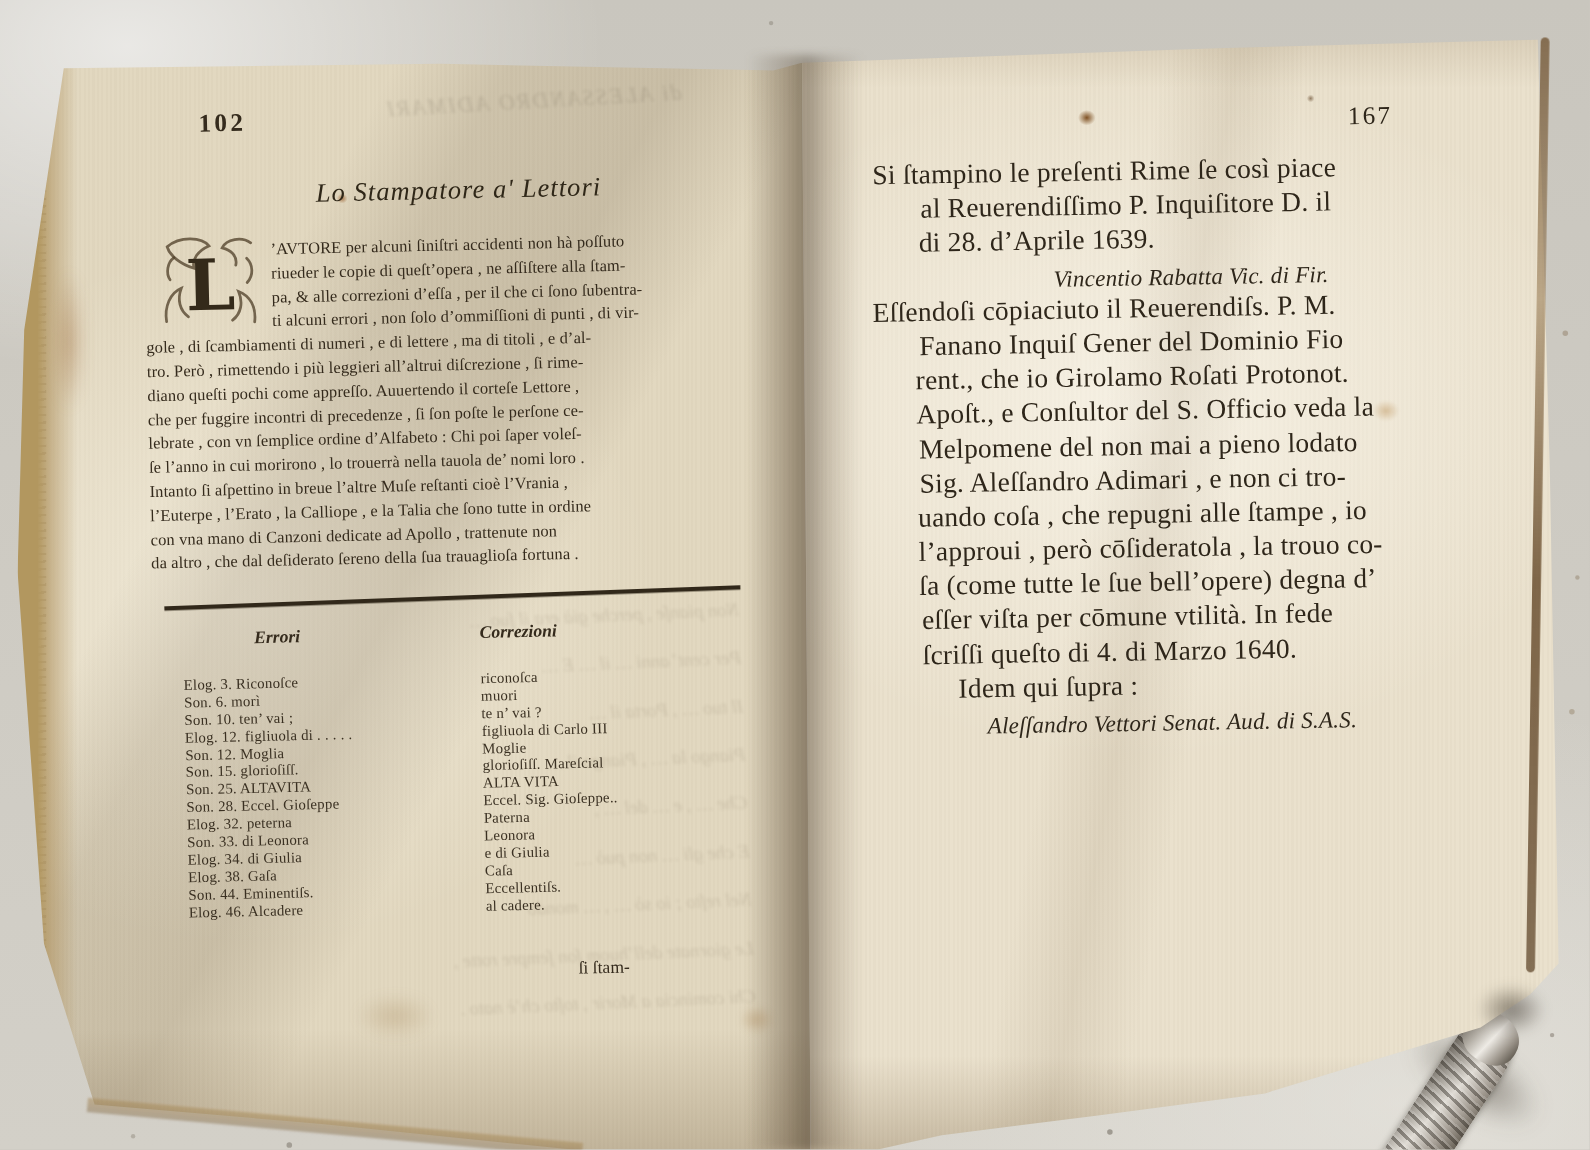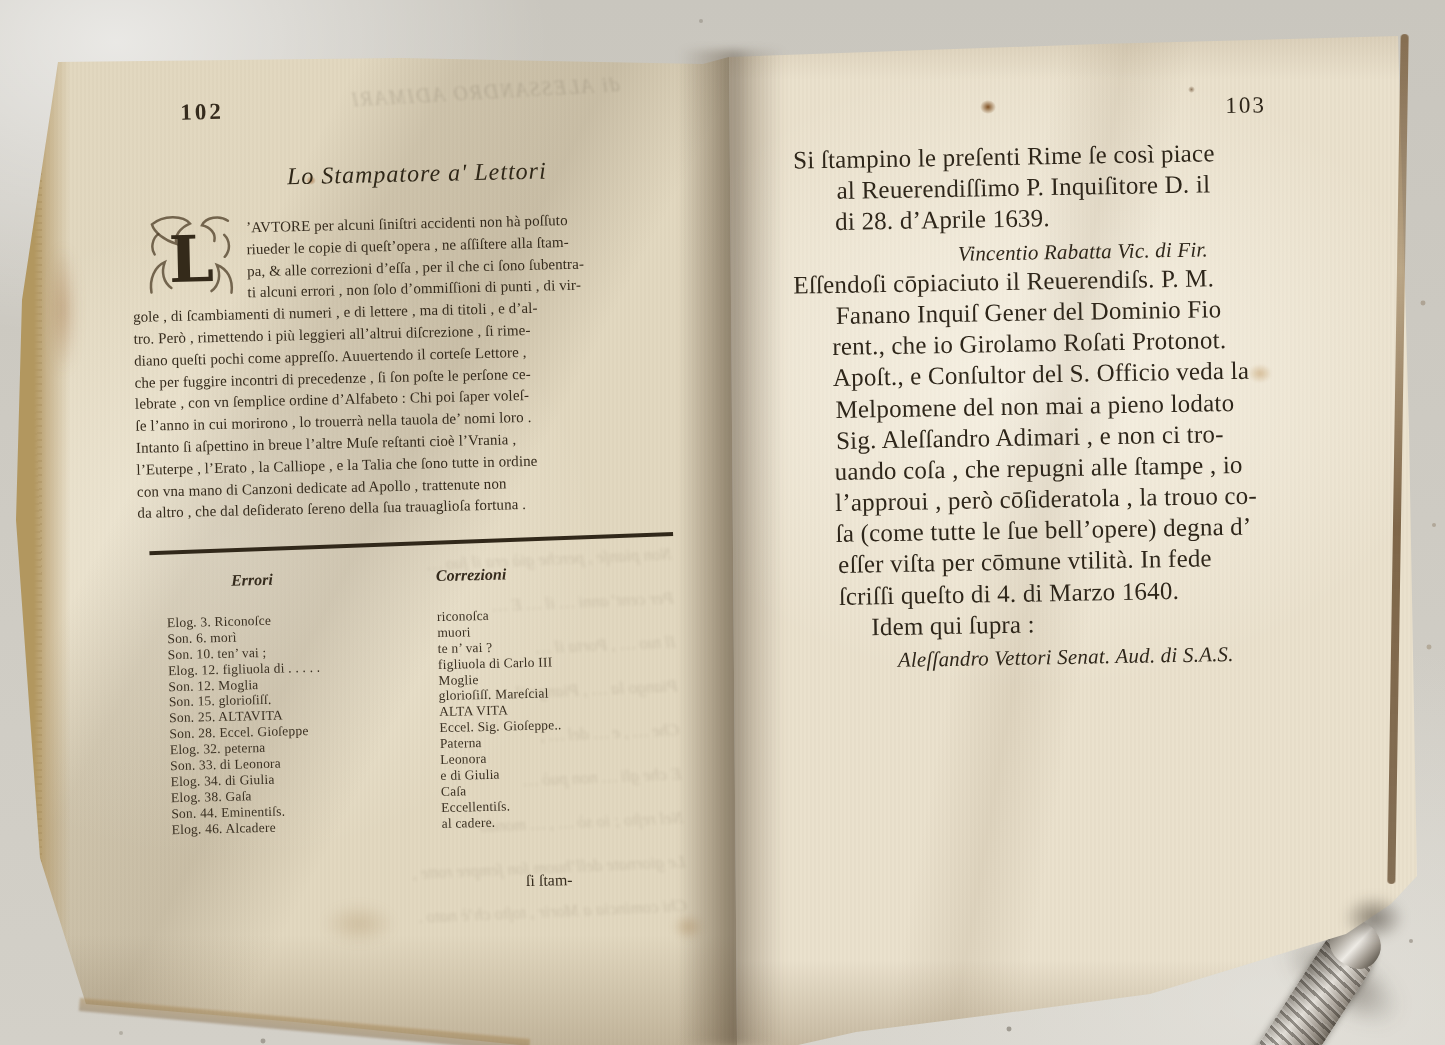--- a/index.html
+++ b/index.html
@@ -265,21 +265,21 @@
         <div class="gline">E che gli … non può …</div>
         <div class="gline">Nel reſto ; io sò … , … mondo</div>
         <div class="gline">Le giornate dell’huom ſon ſempre rotte ,</div>
         <div class="gline">Chi comincia a Morir , toſto ch’è nato .</div>
       </div>
 
     <div class="catchword">ſi ſtam-</div>
   </div>
 
   <div class="text-right">
-    <div class="pagenum-right">103</div>
+    <div class="pagenum-right">167</div>
     <div class="rlines">
 
     <div class="rline" style="--x: 22;">Si ſtampino le preſenti Rime ſe così piace</div>
         <div class="rline" style="--x: 65;">al Reuerendiſſimo P. Inquiſitore D. il</div>
         <div class="rline" style="--x: 63;">di 28. d’Aprile 1639.</div>
         <div class="rline it" style="--x: 185;">Vincentio Rabatta Vic. di Fir.</div>
         <div class="rline" style="--x: 20;">Eſſendoſi cōpiaciuto il Reuerendiſs. P. M.</div>
         <div class="rline" style="--x: 62;">Fanano Inquiſ Gener del Dominio Fio</div>
         <div class="rline" style="--x: 58;">rent., che io Girolamo Roſati Protonot.</div>
         <div class="rline" style="--x: 58;">Apoſt., e Conſultor del S. Officio veda la</div>

